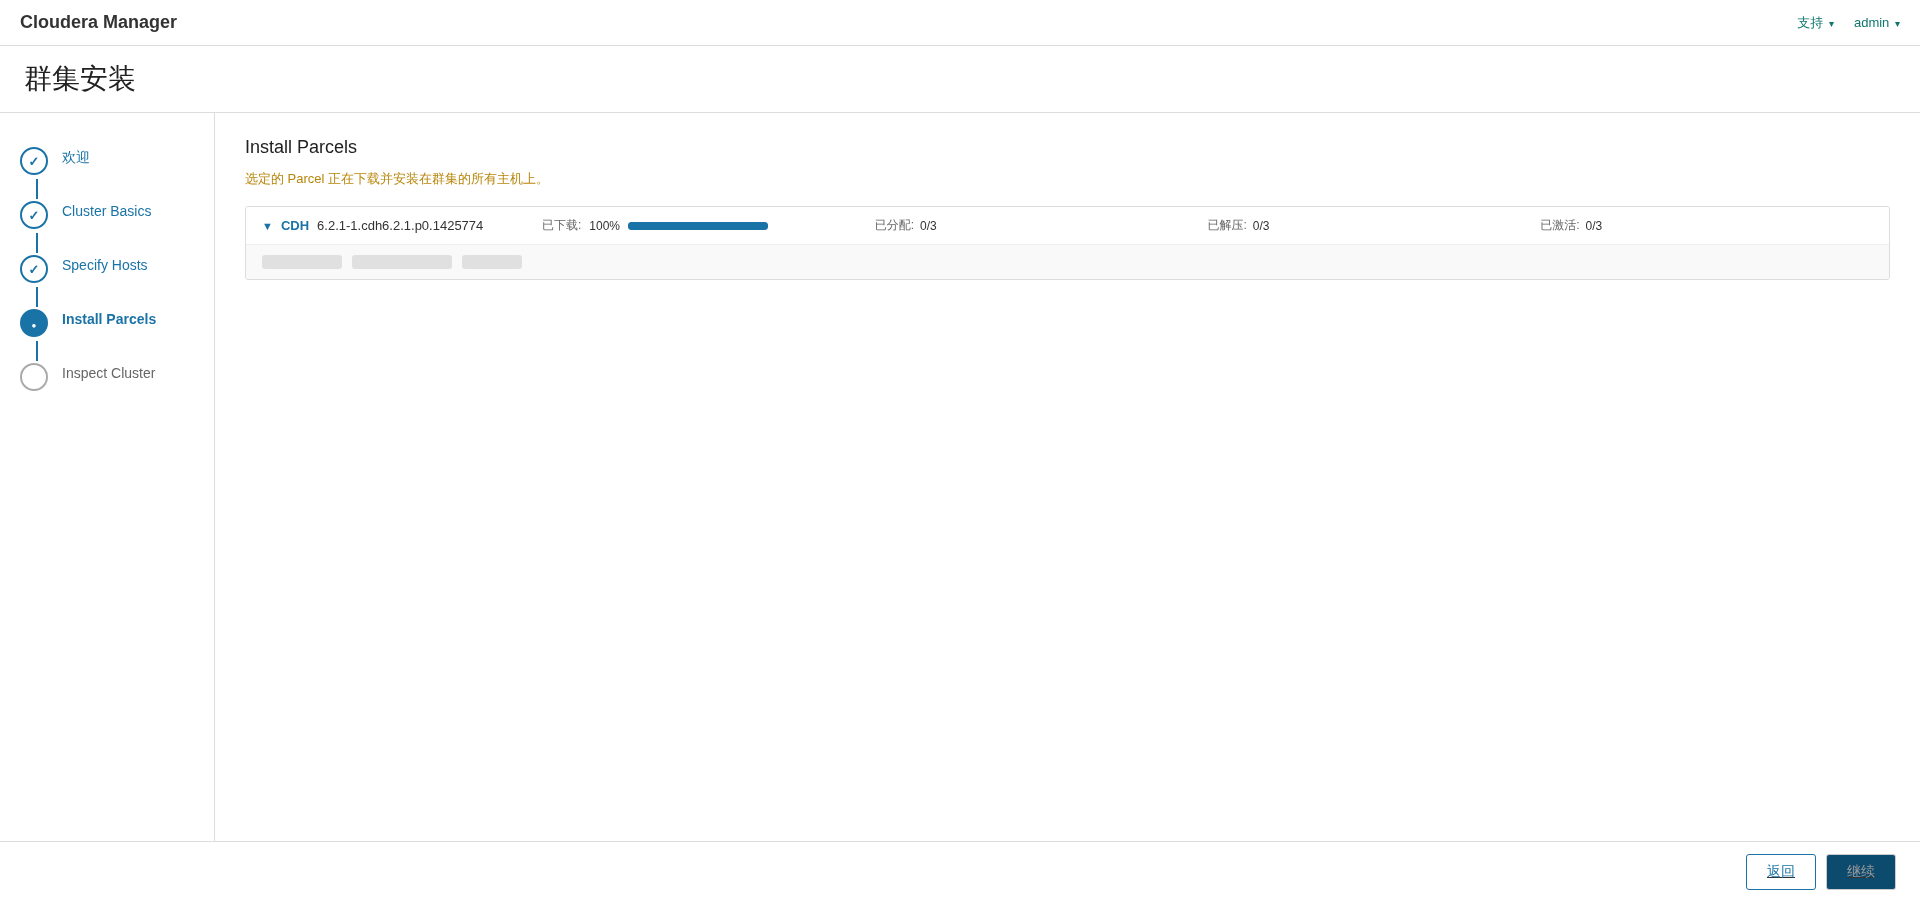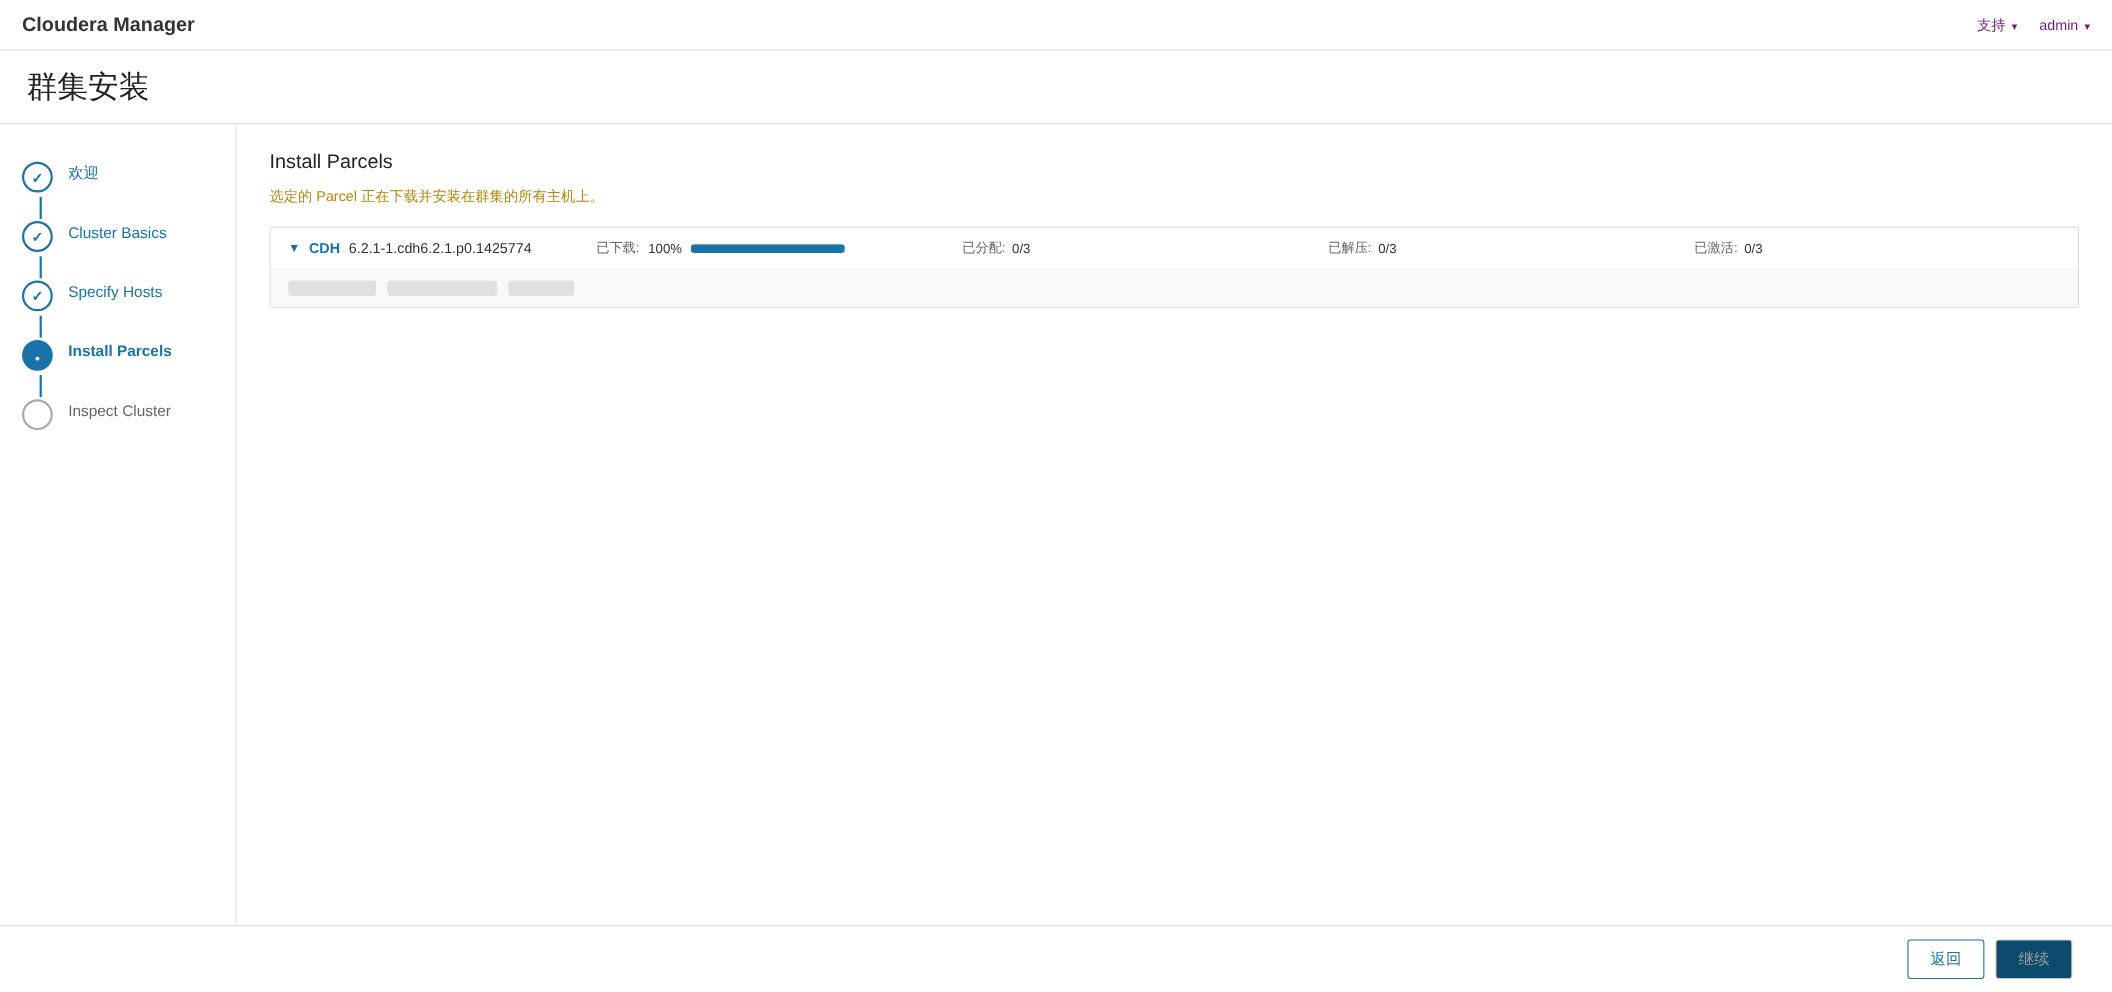--- a/index.html
+++ b/index.html
@@ -11,21 +11,21 @@
       border-bottom: 1px solid #ddd;
       height: 46px;
       display: flex;
       align-items: center;
       justify-content: space-between;
       padding: 0 20px;
     }
     .navbar-brand { font-size: 18px; color: #333; }
     .navbar-brand span { font-weight: bold; }
     .navbar-right { display: flex; gap: 20px; align-items: center; }
-    .navbar-right a { color: #701a75; text-decoration: none; font-size: 13px; }
+    .navbar-right a { color: #0f766e; text-decoration: none; font-size: 13px; }
     .dropdown-arrow { font-size: 10px; margin-left: 2px; }
 
     
     .page-title-bar {
       background: #fff;
       border-bottom: 1px solid #ddd;
       padding: 14px 24px;
     }
     .page-title-bar h1 { font-size: 28px; font-weight: normal; color: #222; }
 
@@ -190,28 +190,29 @@
     .skeleton-block {
       height: 14px;
       background: #e0e0e0;
       border-radius: 3px;
     }
 
     
     .action-bar {
       background: #fff;
       border-top: 1px solid #ddd;
-      padding: 12px 36px;
+      padding: 12px 24px;
       display: flex;
       justify-content: flex-end;
       gap: 10px;
       position: fixed;
       bottom: 0;
       left: 0;
       right: 0;
+      text-decoration: underline;
     }
     .btn {
       padding: 8px 20px;
       border-radius: 3px;
       font-size: 14px;
       cursor: pointer;
       border: 1px solid transparent;
     }
     .btn-secondary {
       background: #fff;

